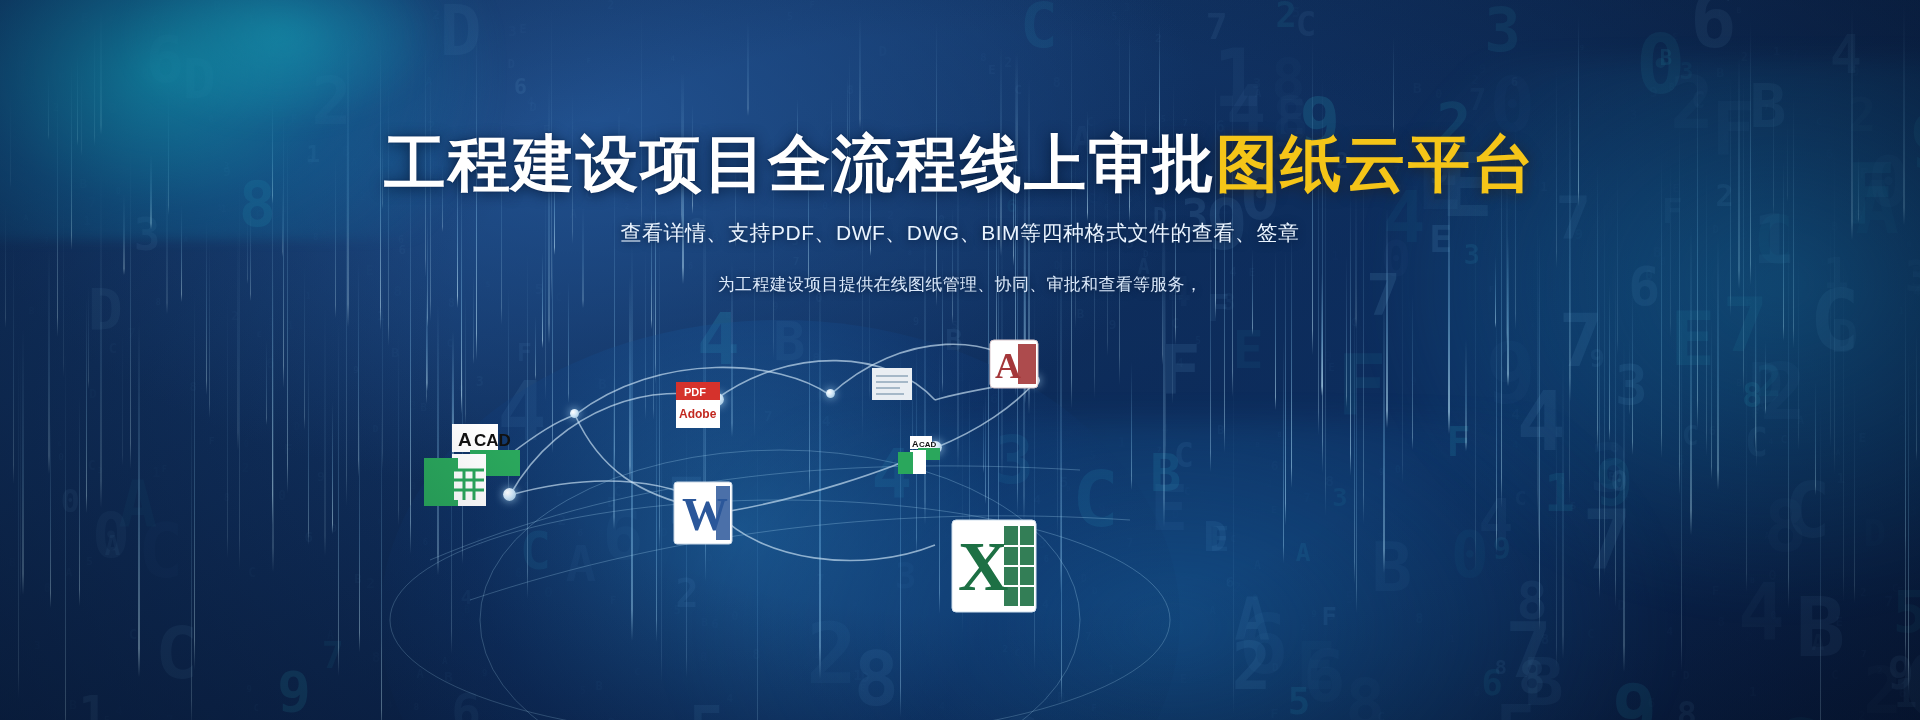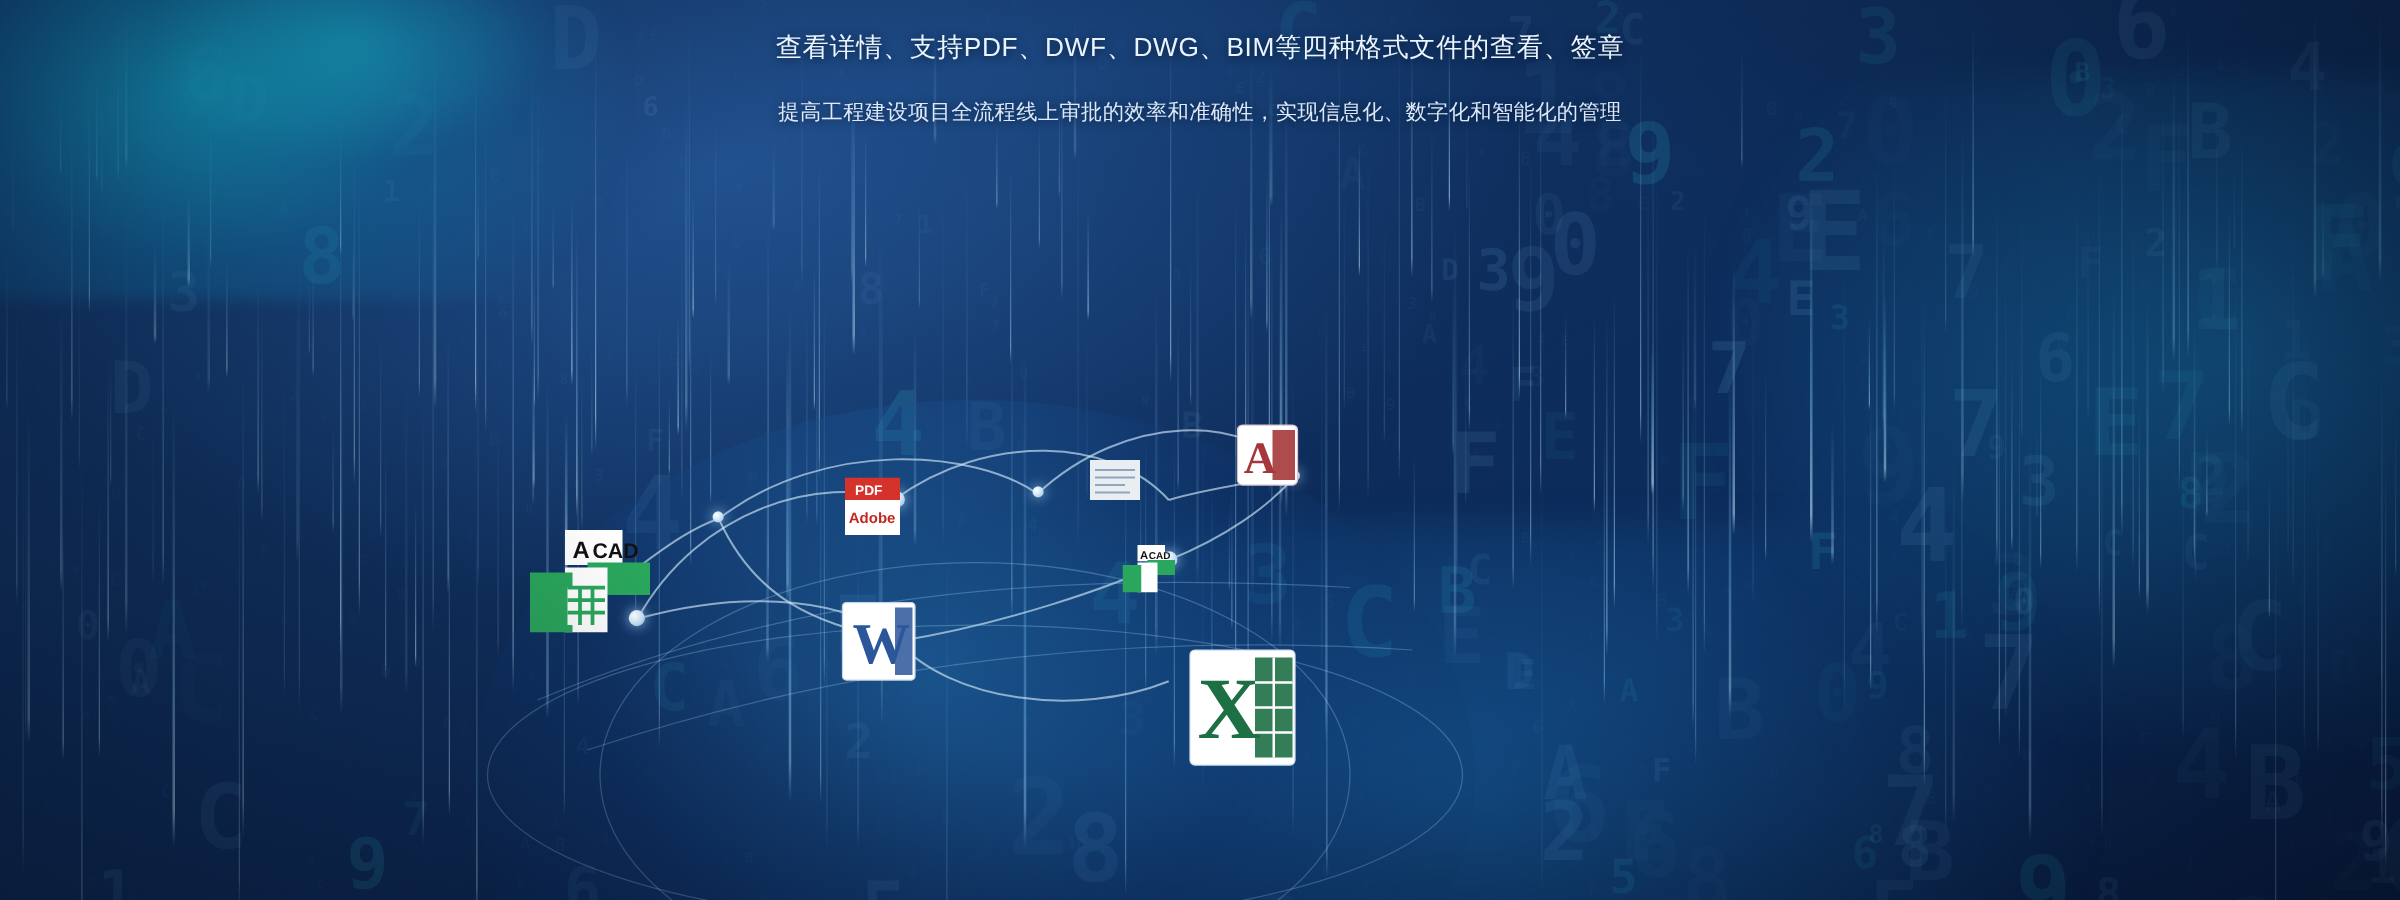--- a/index.html
+++ b/index.html
@@ -1099,22 +1099,25 @@
       <rect x="0" y="0" width="40" height="32" fill="#e9eef3"></rect>
       <g stroke="#8fa6bb" stroke-width="1.5">
         <path d="M4 8 L36 8 M4 14 L36 14 M4 20 L28 20 M4 26 L32 26"></path>
       </g>
     </svg>
   </div>
 
   <div class="vignette"></div>
 
   <div class="content">
+    <h1 class="title">
+      <span>工程建设项目全流程线上审批</span><span class="hl">图纸云平台</span>
+    </h1>
 
     <p class="subtitle">查看详情、支持PDF、DWF、DWG、BIM等四种格式文件的查看、签章</p>
 
     <div class="desc">
-      <span class="desc-line">提高工程建设项目全流程线上审批的效率和准确性，实现信息化、数字化和智能化的管理</span>
+      <span class="desc-line">为工程建设项目提供在线图纸管理、协同、审批和查看等服务，</span>
     </div>
 
   </div>
 
 </div>
 
 </body></html>

